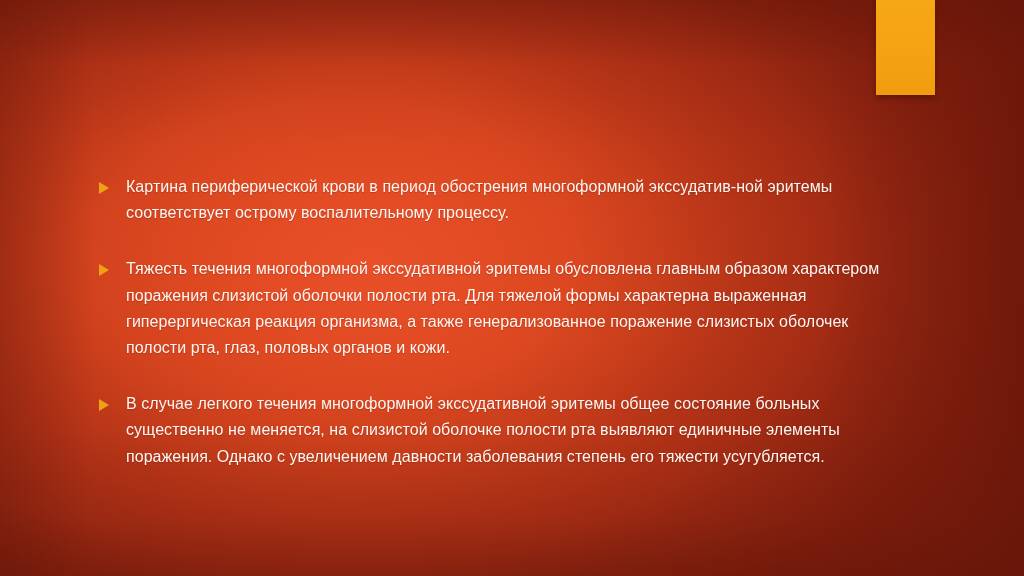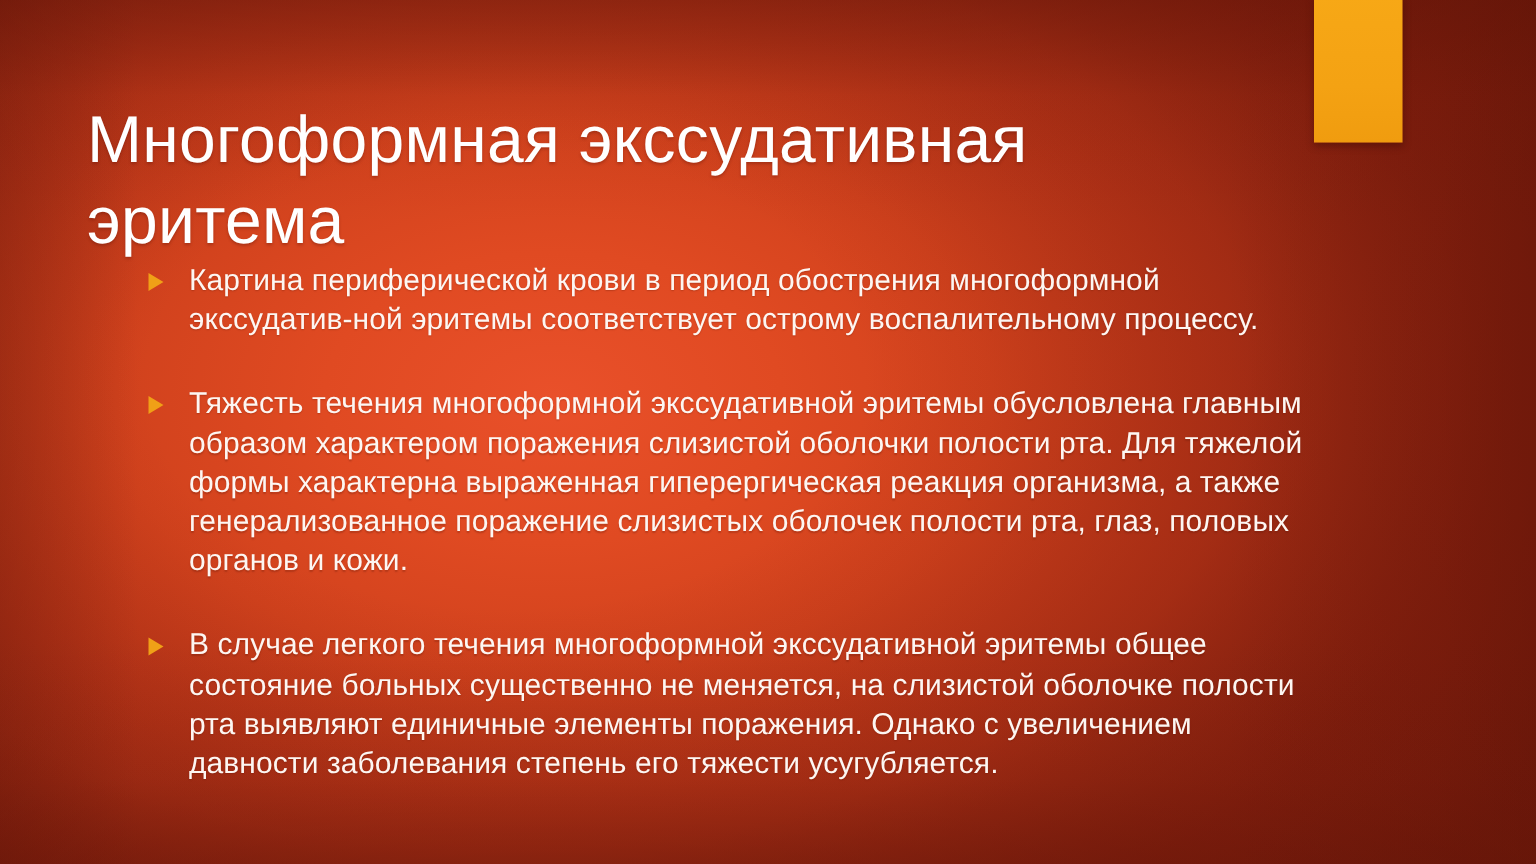--- a/index.html
+++ b/index.html
@@ -109,39 +109,37 @@
     width: 0;
     height: 0;
     border-top: 6px solid transparent;
     border-bottom: 6px solid transparent;
     border-left: 10px solid #f0a017;
   }
 
   .bullet-text {
     display: block;
     color: #fdf6f2;
-    font-size: 20px;
+    font-size: 16px;
     line-height: 26.2px;
     font-weight: 400;
     letter-spacing: 0.05px;
     text-shadow: 0 1px 1px rgba(90, 20, 8, 0.28);
   }
 </style>
 </head>
 <body>
 
 <div class="slide">
 
   <div class="slide-bg"></div>
   <div class="slide-vignette"></div>
 
   <div class="accent-bar"></div>
 
-  <h1 class="title">Многоформная экссудативная
-эритема</h1>
 
   <div class="body">
 
     <div class="bullet-row">
       <span class="bullet-marker"></span>
       <span class="bullet-text">Картина периферической крови в период обострения многоформной экссудатив-ной эритемы соответствует острому воспалительному процессу.</span>
     </div>
 
     <div class="bullet-row">
       <span class="bullet-marker"></span>

